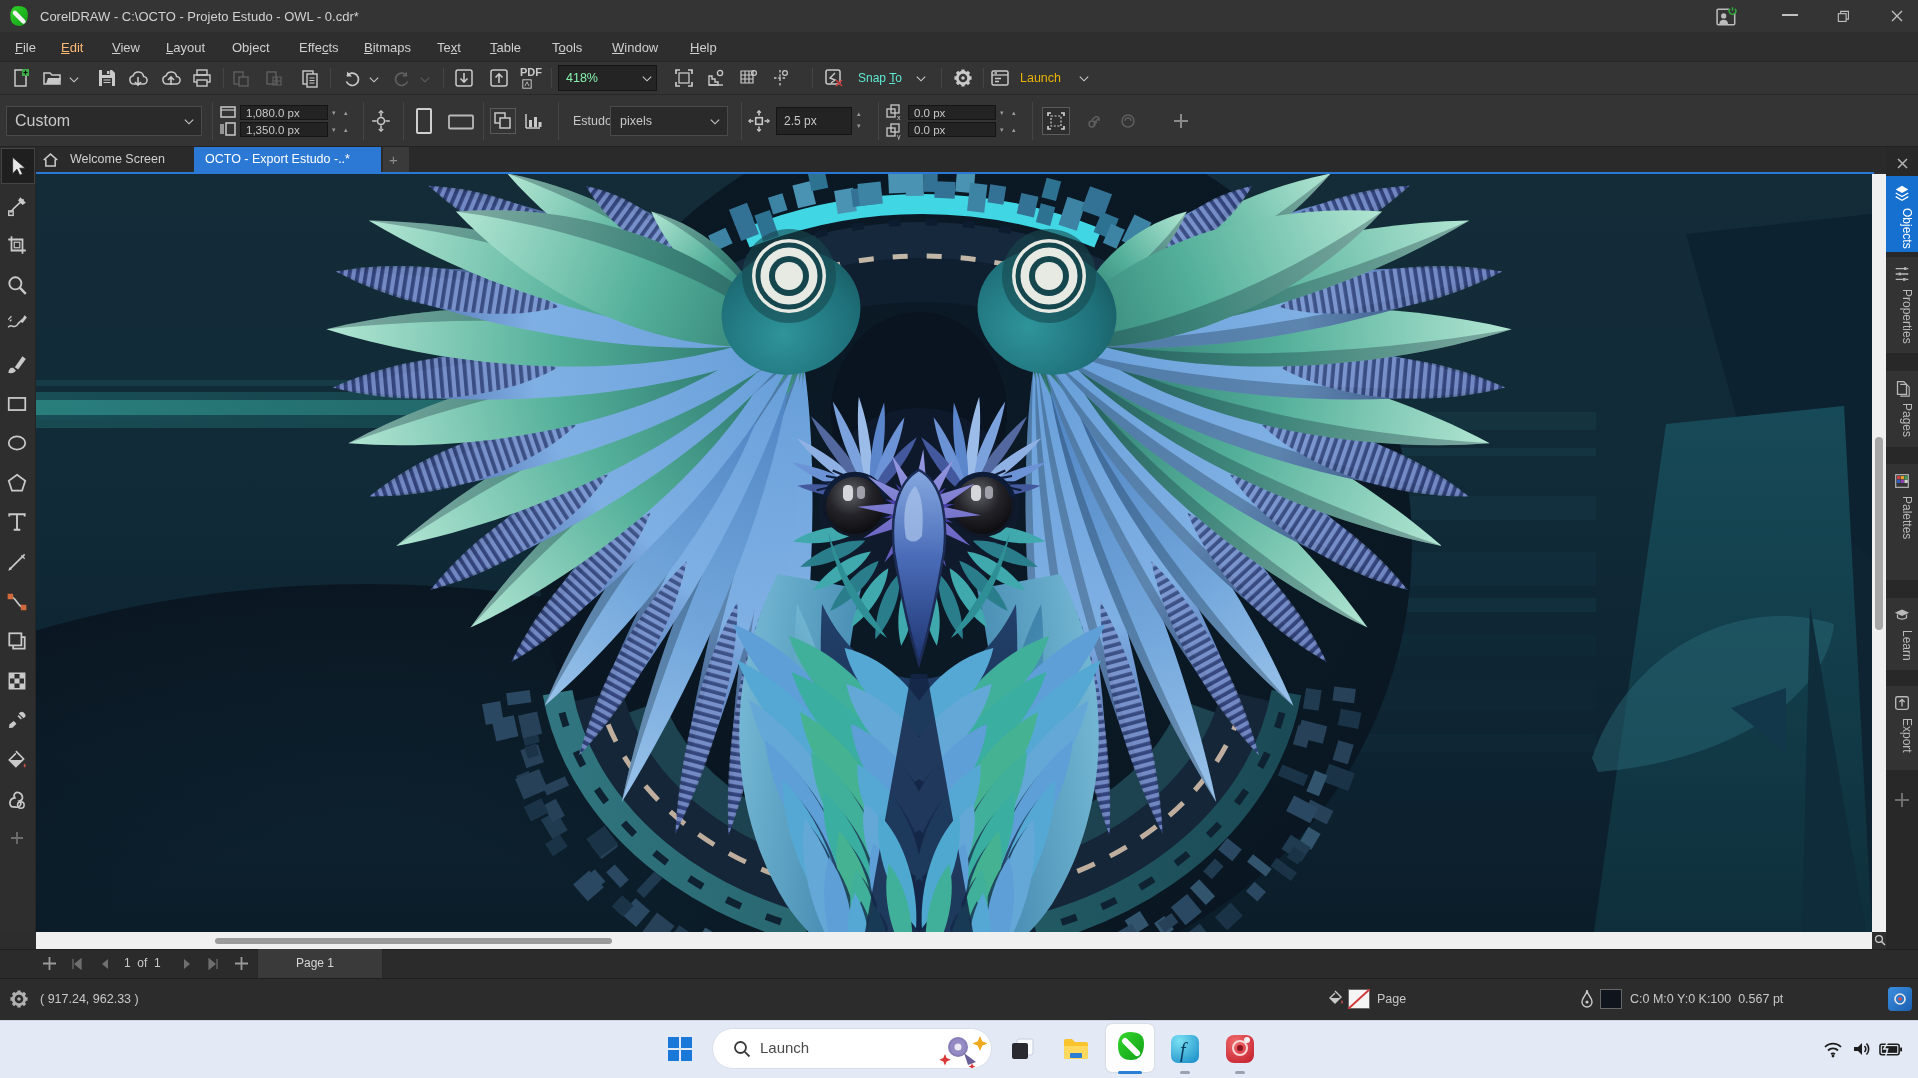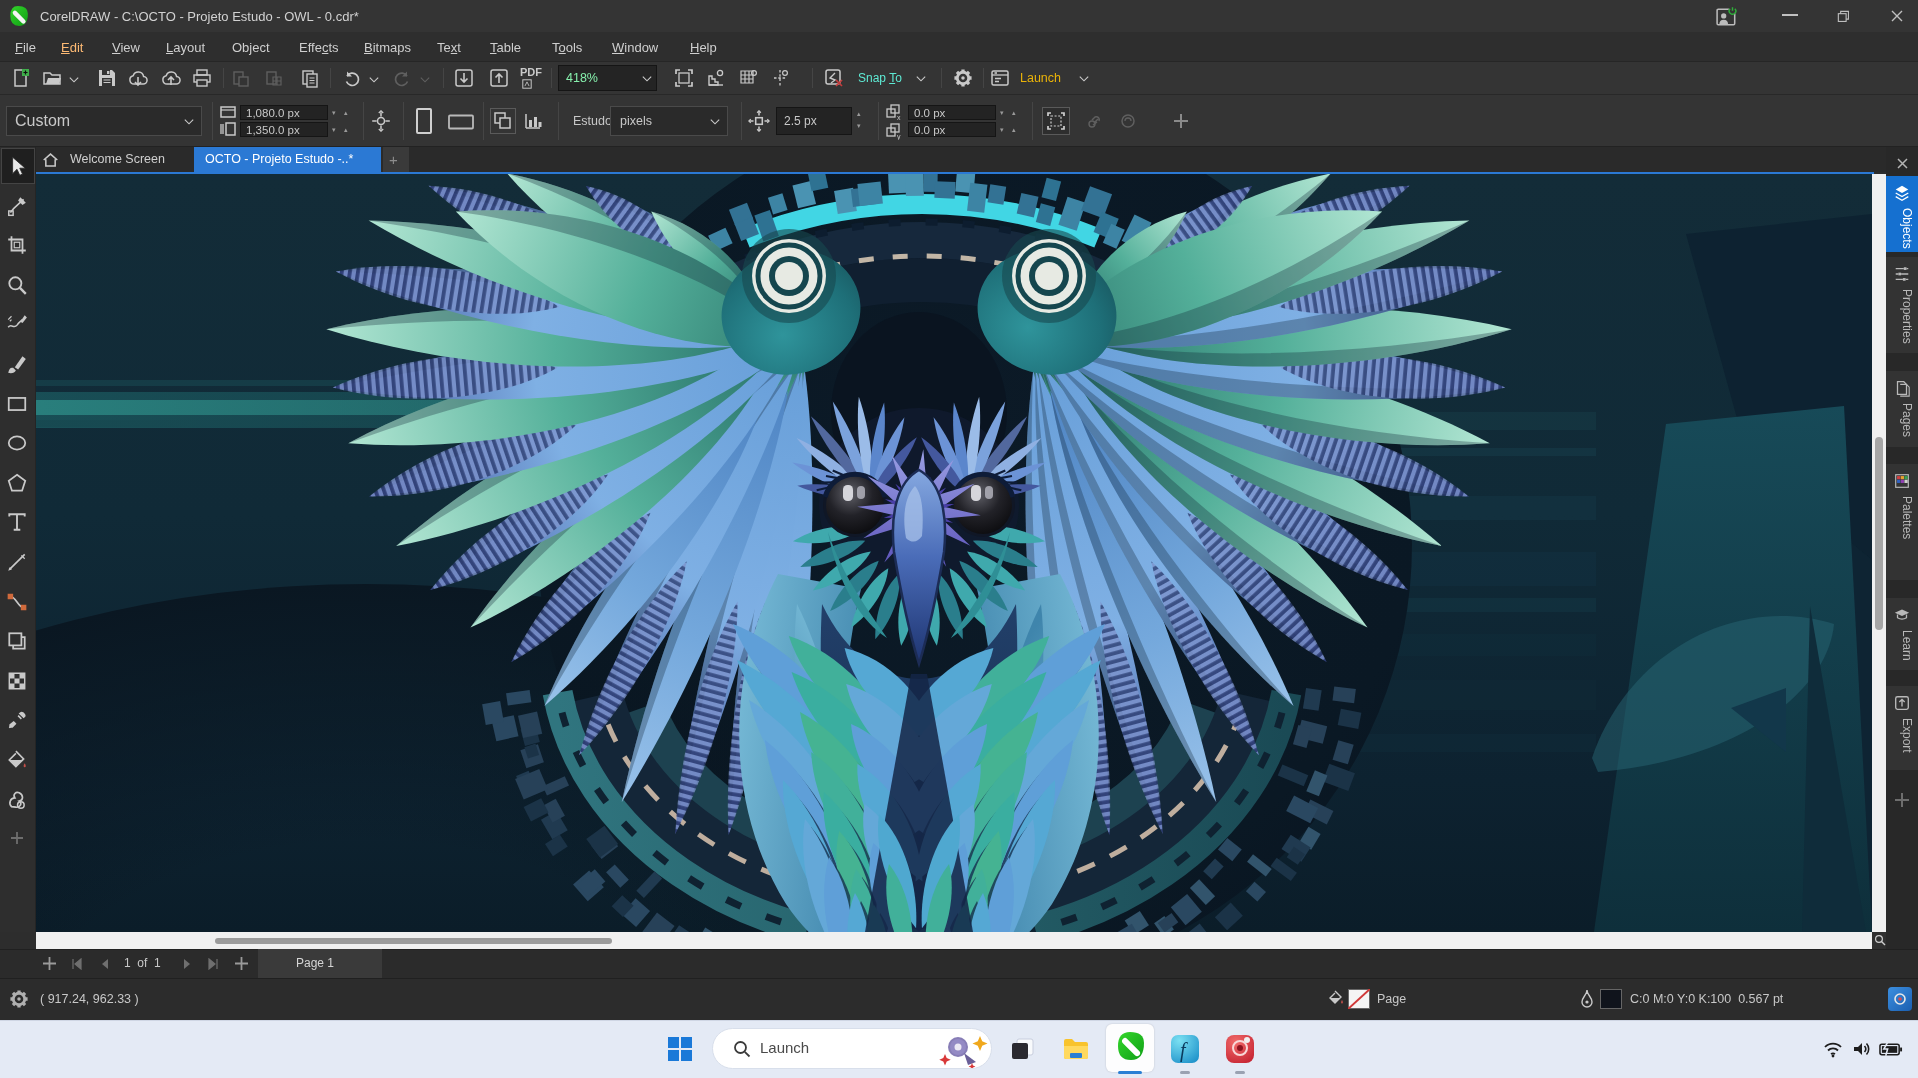--- a/index.html
+++ b/index.html
@@ -280,21 +280,21 @@
   </svg>
 <svg style="position:absolute;left:1171px;top:111px" width="20" height="20" viewBox="0 0 20 20">
     <path d="M10 3 L10 17 M3 10 L17 10" stroke="#8a8a8a" stroke-width="2"></path>
   </svg>
 <div class="bar" style="top:147px;height:25px;background:#2a2a2a"></div>
 <svg style="position:absolute;left:42px;top:152px" width="17" height="16" viewBox="0 0 20 18">
     <path d="M2 9 L10 2 L18 9 M4.5 8 L4.5 16 L15.5 16 L15.5 8" fill="none" stroke="#c9c9c9" stroke-width="1.8"></path>
   </svg>
 <div class="t" style="left:70px;top:152px;font-size:12.5px;color:#cfcfcf">Welcome Screen</div>
 <div class="abs" style="left:194px;top:147px;width:187px;height:25px;background:#2b79d4"></div>
-<div class="t" style="left:205px;top:152px;font-size:12.5px;color:#ffffff">OCTO - Projeto Estudo -..*</div>
+<div class="t" style="left:205px;top:152px;font-size:12.5px;color:#ffffff">OCTO - Export Estudo -..*</div>
 <div class="abs" style="left:383px;top:147px;width:26px;height:25px;background:#3a3a3a"></div>
 <div class="t" style="left:389px;top:151px;font-size:15px;color:#8d8d8d">+</div>
 <div class="abs" style="left:36px;top:172px;width:1838px;height:2px;background:#2b79d4"></div>
 <div class="abs" style="left:0;top:147px;width:36px;height:785px;background:#2e2e2e;border-right:1px solid #252525"></div>
 <div class="abs" style="left:1px;top:148px;width:34px;height:36px;background:#1f1f1f;border:1px solid #444"></div>
 <svg style="position:absolute;left:6px;top:155px" width="22" height="22" viewBox="0 0 20 20">
     <path d="M6 2 L6 17 L10 13 L12.5 18.5 L15 17.3 L12.5 12 L17.5 12 Z" fill="#e8e8e8" stroke="#2a2a2a" stroke-width="0.8"></path>
   </svg>
 <svg style="position:absolute;left:6px;top:195px" width="22" height="22" viewBox="0 0 20 20">
     <path d="M4 16 C8 10 12 8 16 4" fill="none" stroke="#c9c9c9" stroke-width="1.5"></path>

